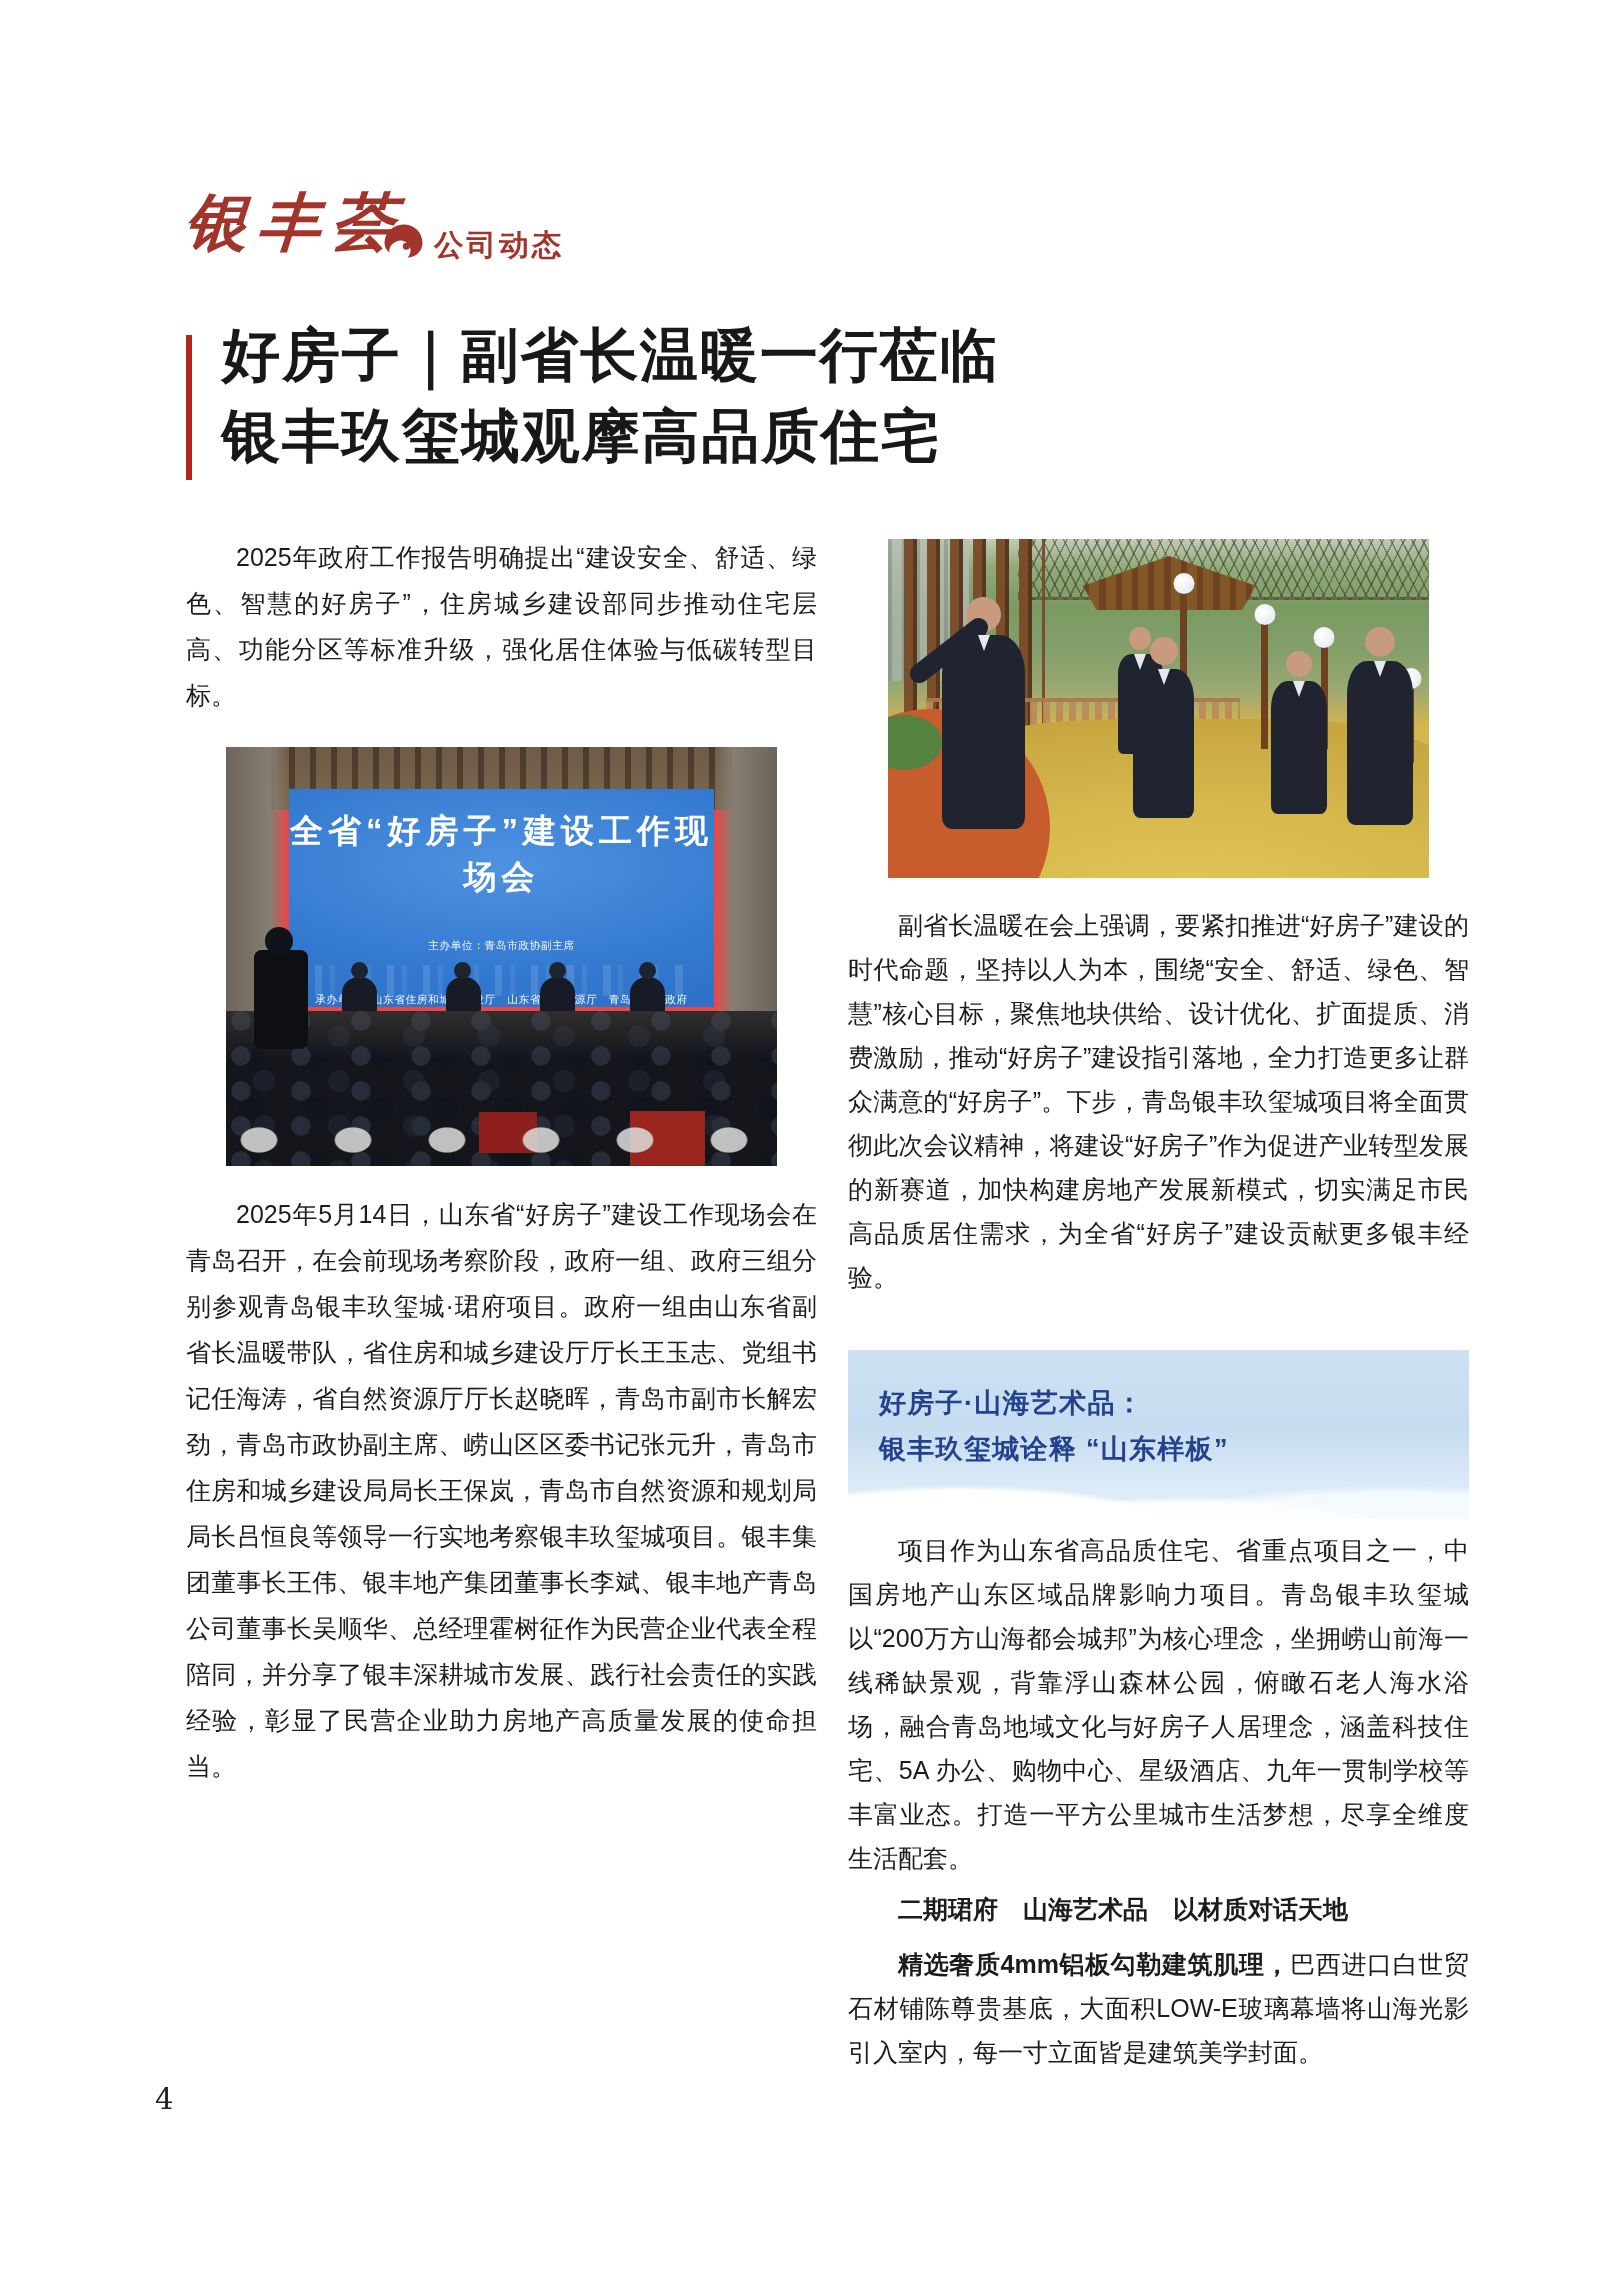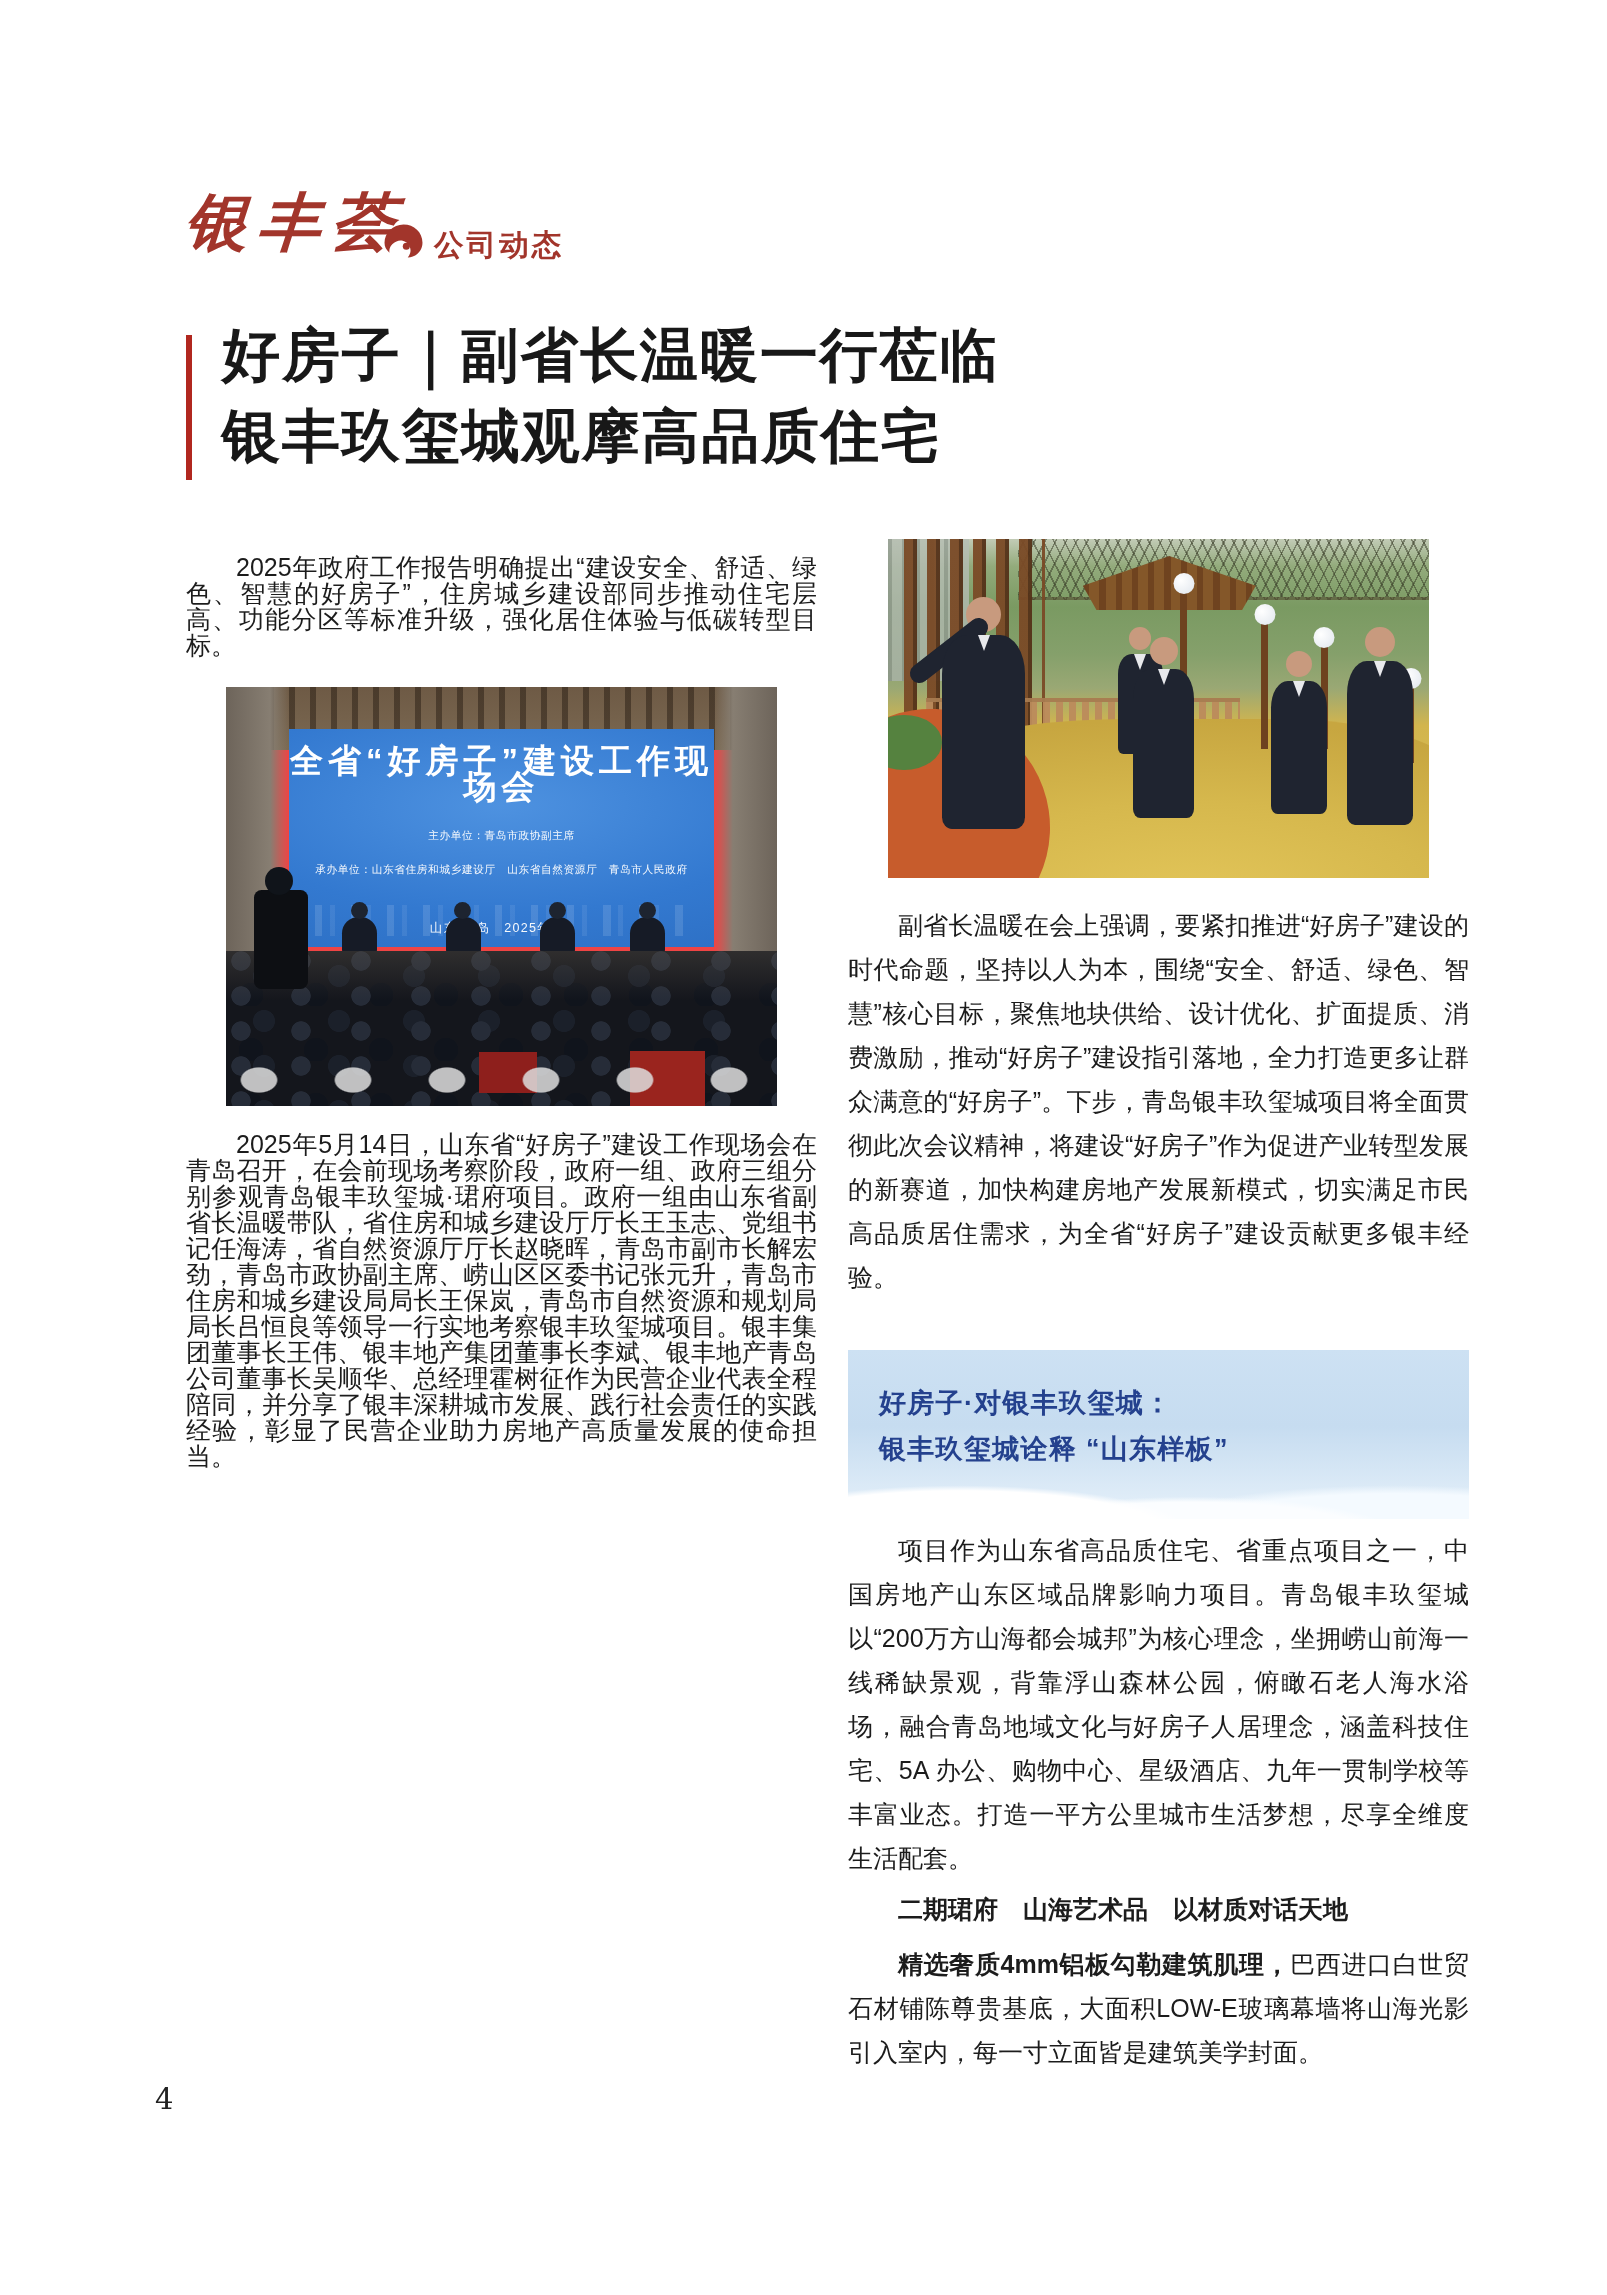--- a/index.html
+++ b/index.html
@@ -35,21 +35,21 @@
   .title-block{position:absolute;left:186px;top:314px;width:1066px;}
   .red-bar{position:absolute;left:0;top:21px;width:6.3px;height:145px;background:var(--accent-bar-red);}
   .title-block h1{
     margin:0 0 0 36px;font-size:58px;line-height:81px;font-weight:900;
     color:#181818;letter-spacing:1.9px;
   }
 
   
   .col{position:absolute;font-size:25px;text-align:justify;}
   .col p{margin:0;text-indent:2em;}
-  .col-left{left:186px;top:554px;width:631px;line-height:26px;}
+  .col-left{left:186px;top:534px;width:631px;line-height:46px;}
   .col-right{left:848px;top:539px;width:621px;line-height:44px;}
   .lead-bold,.bold-line{font-weight:700;}
 
   .page-number{
     position:absolute;left:155px;top:2082px;font-family:"DejaVu Serif", serif;
     font-size:29px;color:#222;
   }
 
   
   .photo{position:relative;overflow:hidden;}
@@ -284,21 +284,21 @@
       </div>
     <div class="person ps-5">
         <span class="p-head"></span>
         <span class="p-body"></span>
       </div>
   </figure>
 
   <p class="r-para1">副省长温暖在会上强调，要紧扣推进“好房子”建设的时代命题，坚持以人为本，围绕“安全、舒适、绿色、智慧”核心目标，聚焦地块供给、设计优化、扩面提质、消费激励，推动“好房子”建设指引落地，全力打造更多让群众满意的“好房子”。下步，青岛银丰玖玺城项目将全面贯彻此次会议精神，将建设“好房子”作为促进产业转型发展的新赛道，加快构建房地产发展新模式，切实满足市民高品质居住需求，为全省“好房子”建设贡献更多银丰经验。</p>
 
   <aside class="callout">
-    <p>好房子·对银丰玖玺城：</p>
+    <p>好房子·山海艺术品：</p>
     <p>银丰玖玺城诠释 “山东样板”</p>
   </aside>
 
   <p class="r-para2">项目作为山东省高品质住宅、省重点项目之一，中国房地产山东区域品牌影响力项目。青岛银丰玖玺城以“200万方山海都会城邦”为核心理念，坐拥崂山前海一线稀缺景观，背靠浮山森林公园，俯瞰石老人海水浴场，融合青岛地域文化与好房子人居理念，涵盖科技住宅、5A 办公、购物中心、星级酒店、九年一贯制学校等丰富业态。打造一平方公里城市生活梦想，尽享全维度生活配套。</p>
   <p class="r-slogan bold-line">二期珺府　山海艺术品　以材质对话天地</p>
   <p class="r-para3"><span class="lead-bold">精选奢质4mm铝板勾勒建筑肌理，</span><span>巴西进口白世贸石材铺陈尊贵基底，大面积LOW-E玻璃幕墙将山海光影引入室内，每一寸立面皆是建筑美学封面。</span></p>
 </section>
 
 <footer>
   <span class="page-number">4</span>

